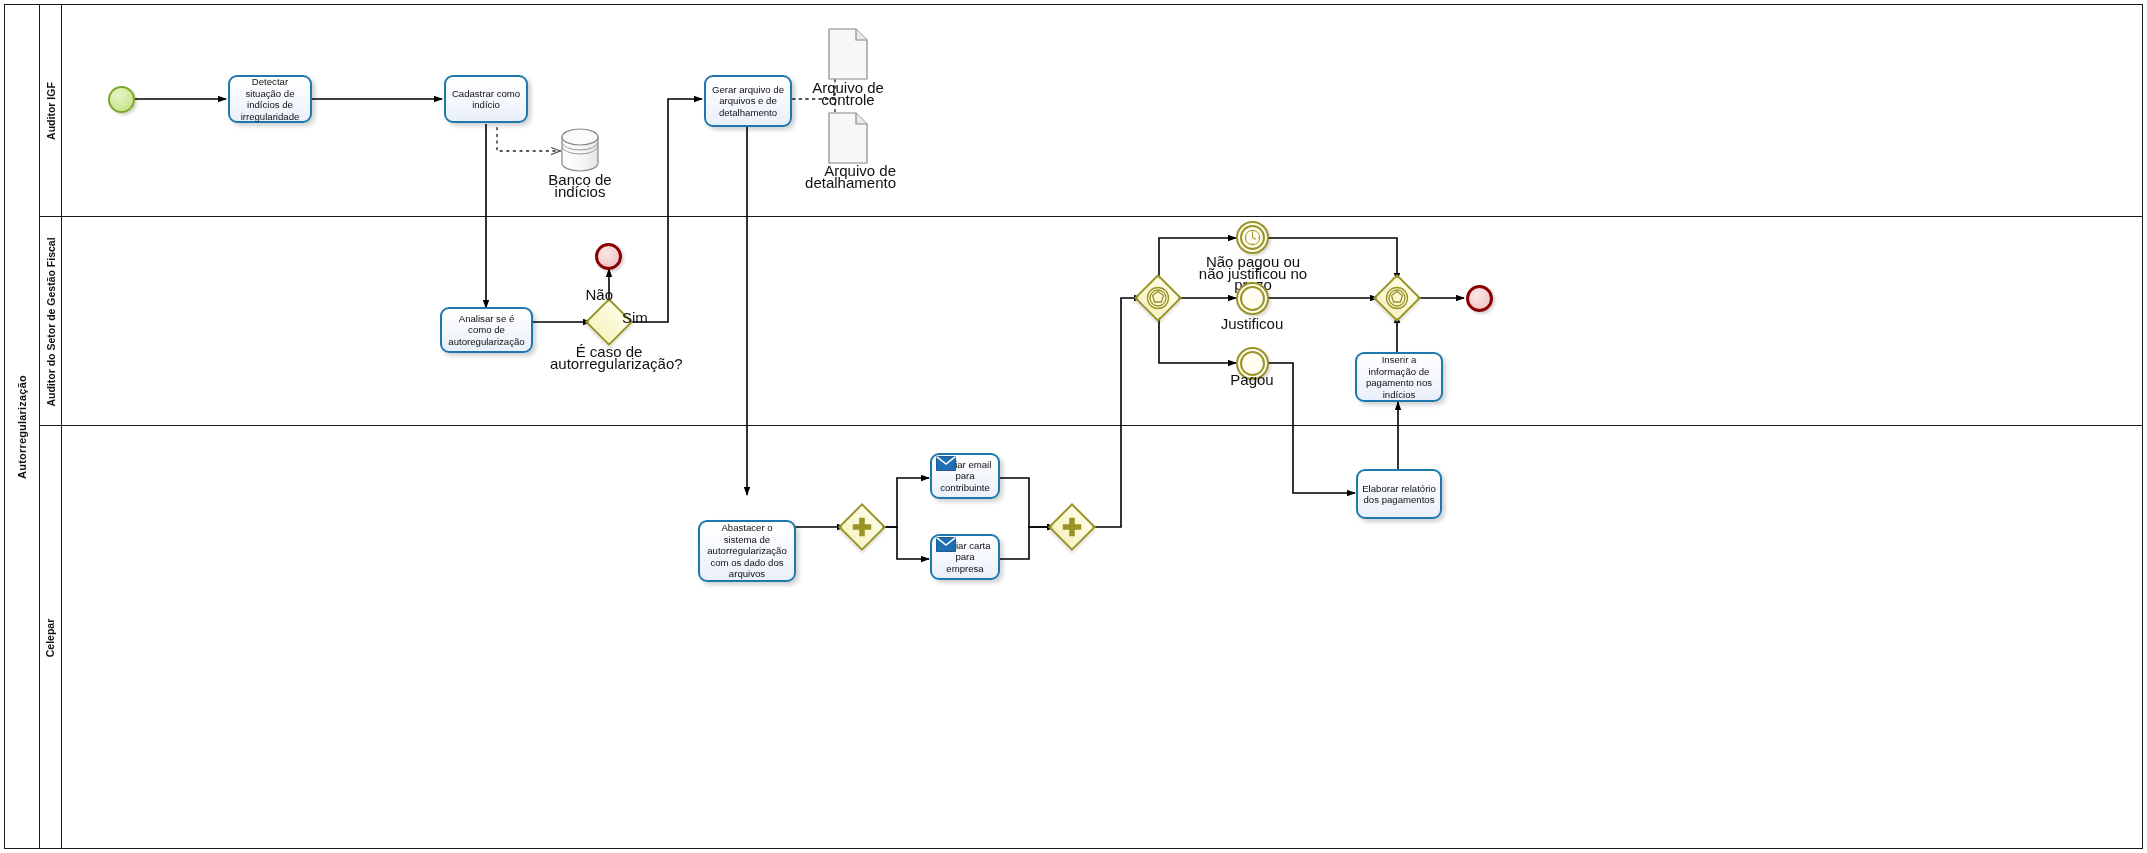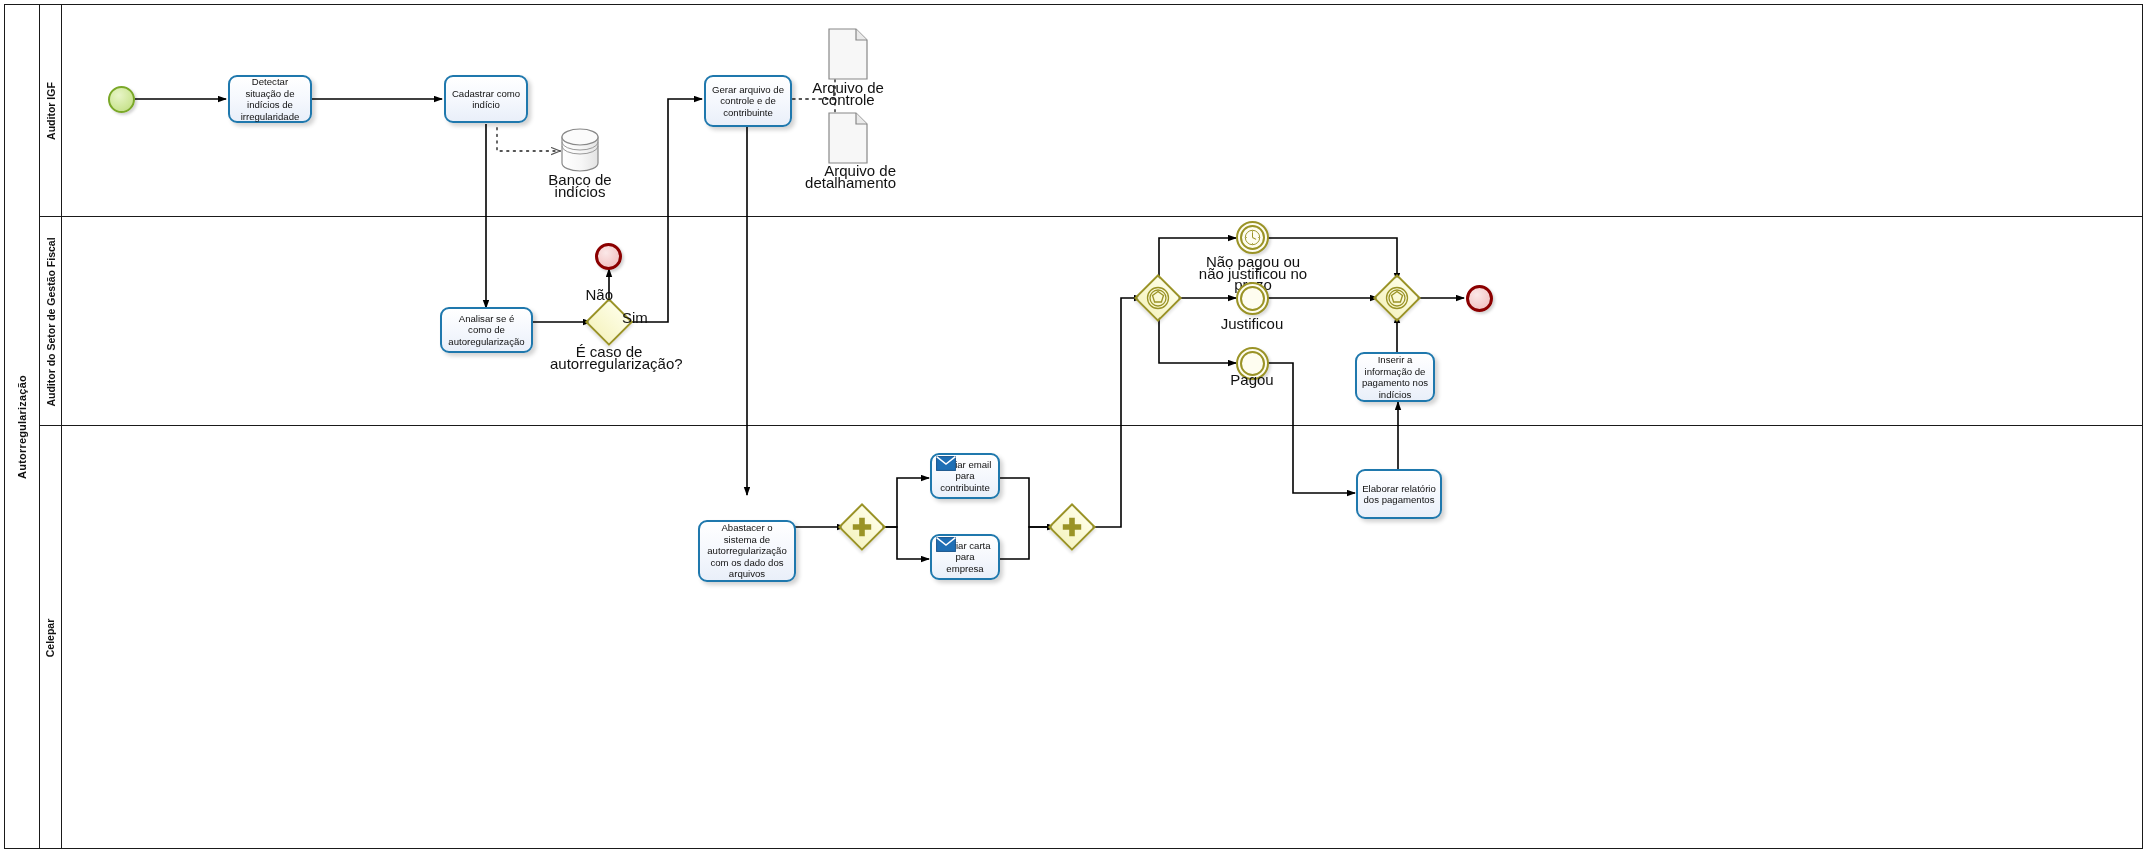--- a/index.html
+++ b/index.html
@@ -182,21 +182,21 @@
 
   <div class="task" style="left:228px;top:75px;width:84px;height:48px;">
     <span class="tlabel">Detectar situação de indícios de irregularidade</span>
   </div>
 
   <div class="task" style="left:444px;top:75px;width:84px;height:48px;">
     <span class="tlabel">Cadastrar como indício</span>
   </div>
 
   <div class="task" style="left:704px;top:75px;width:88px;height:52px;">
-    <span class="tlabel">Gerar arquivo de controle e de contribuinte</span>
+    <span class="tlabel">Gerar arquivo de arquivos e de detalhamento</span>
   </div>
 
   <div class="datastore" style="left:560px;top:128px;width:40px;height:44px;">
     <svg viewBox="0 0 40 44" width="40" height="44">
       <defs>
         <linearGradient id="dsg" x1="0" y1="0" x2="1" y2="0">
           <stop offset="0%" stop-color="#ffffff"></stop>
           <stop offset="55%" stop-color="#f6f6f6"></stop>
           <stop offset="100%" stop-color="#e3e3e3"></stop>
         </linearGradient>
@@ -277,21 +277,21 @@
     <div class="dia"></div>
     <svg class="mark" viewBox="0 0 34 34">
       <circle cx="17" cy="17" r="10.5" fill="none" stroke="#9a9326" stroke-width="1.3"></circle>
       <circle cx="17" cy="17" r="8" fill="none" stroke="#9a9326" stroke-width="1.3"></circle>
       <polygon points="17,10.5 22.5,14.5 20.4,21 13.6,21 11.5,14.5" fill="none" stroke="#9a9326" stroke-width="1.3"></polygon>
     </svg>
   </div>
 
   <div class="ev ev-end" style="left:1466px;top:285px;width:27px;height:27px;"></div>
 
-  <div class="task" style="left:1355px;top:352px;width:80px;height:50px;">
+  <div class="task" style="left:1355px;top:352px;width:88px;height:50px;">
     <span class="tlabel">Inserir a informação de pagamento nos indícios</span>
   </div>
 
   <div class="task" style="left:698px;top:520px;width:98px;height:62px;">
     <span class="tlabel">Abastacer o sistema de autorregularização com os dado dos arquivos</span>
   </div>
 
   <div class="gw" style="left:845px;top:510px;width:34px;height:34px;">
     <div class="dia"></div>
     <svg class="mark" viewBox="0 0 34 34">

